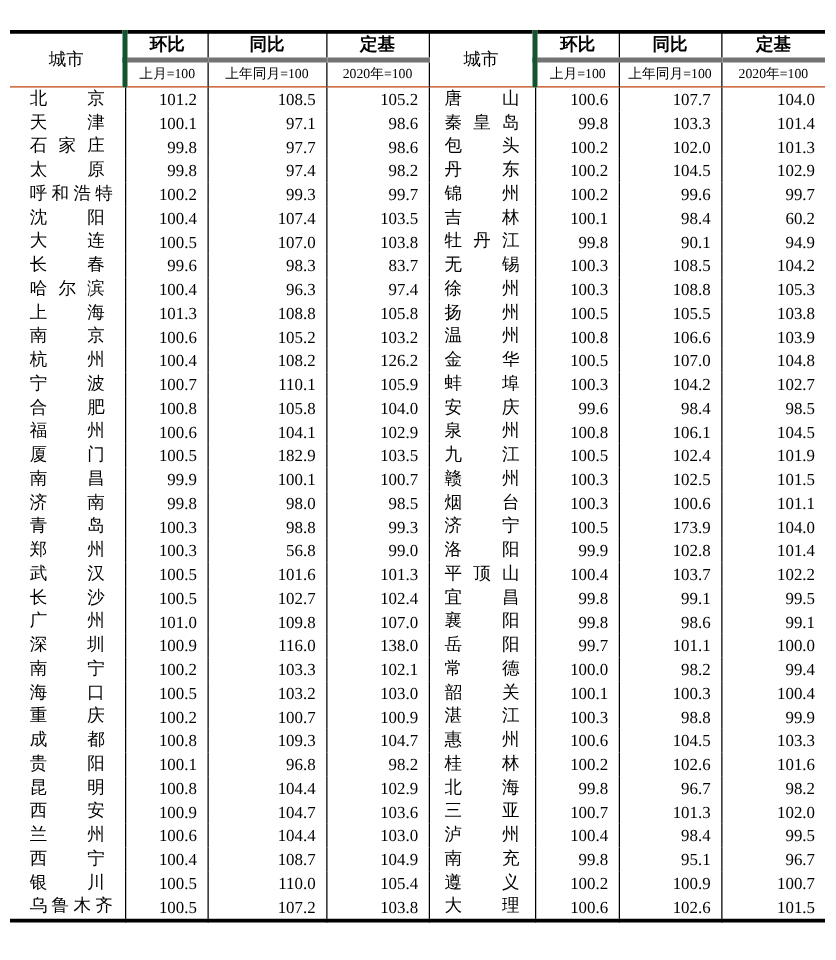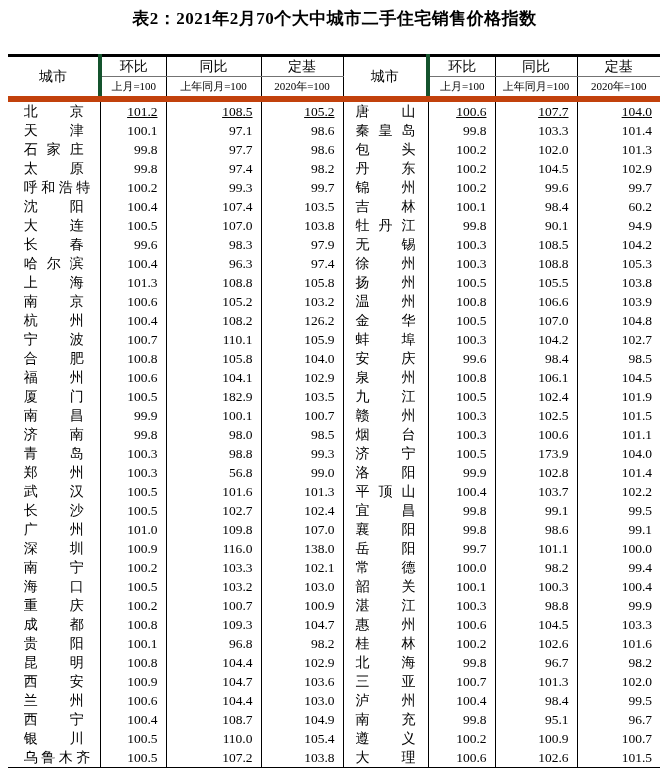--- a/index.html
+++ b/index.html
@@ -51,26 +51,26 @@
   }
   
   th:not(:first-child), td:not(:first-child) {
     border-left: 1px solid #000;
   }
   th.city-h {
     border-right: 4px solid #14532d;
   }
   
   th.group-label {
-    border-bottom: 1px solid #737373;
+    border-bottom: 4px solid #737373;
+    font-weight: bold;
   }
   
   tbody tr:first-child td {
-    border-top: 6px solid #c2410c;
-    text-decoration: underline;
+    border-top: 1px solid #c2410c;
   }
   tbody td {
     height: 19px;
     line-height: 19px;
     font-size: 13.5px;
   }
   td.num {
     text-align: right;
     padding-right: 8px;
   }
@@ -82,21 +82,20 @@
     display: inline-block;
     width: 60px;
     text-align: justify;
     text-align-last: justify;
   }
 </style>
 </head>
 <body>
 
 <div class="page">
-  <div class="title">表2：2021年2月70个大中城市二手住宅销售价格指数</div>
 
   <table class="price-table">
     <colgroup>
       <col style="width:92px">
         <col style="width:66px">
         <col style="width:95px">
         <col style="width:82px">
       <col style="width:85px">
         <col style="width:67px">
         <col style="width:82px">
@@ -190,21 +189,21 @@
           <td class="num">103.8</td>
           <td class="city"><span class="cname">牡 丹 江</span></td>
           <td class="num">99.8</td>
           <td class="num">90.1</td>
           <td class="num">94.9</td>
         </tr>
         <tr>
           <td class="city"><span class="cname">长 春</span></td>
           <td class="num">99.6</td>
           <td class="num">98.3</td>
-          <td class="num">97.9</td>
+          <td class="num">83.7</td>
           <td class="city"><span class="cname">无 锡</span></td>
           <td class="num">100.3</td>
           <td class="num">108.5</td>
           <td class="num">104.2</td>
         </tr>
         <tr>
           <td class="city"><span class="cname">哈 尔 滨</span></td>
           <td class="num">100.4</td>
           <td class="num">96.3</td>
           <td class="num">97.4</td>

